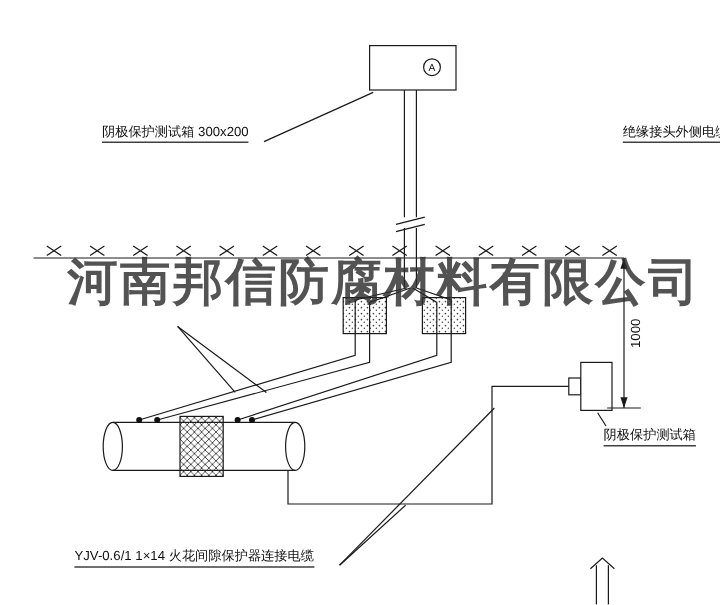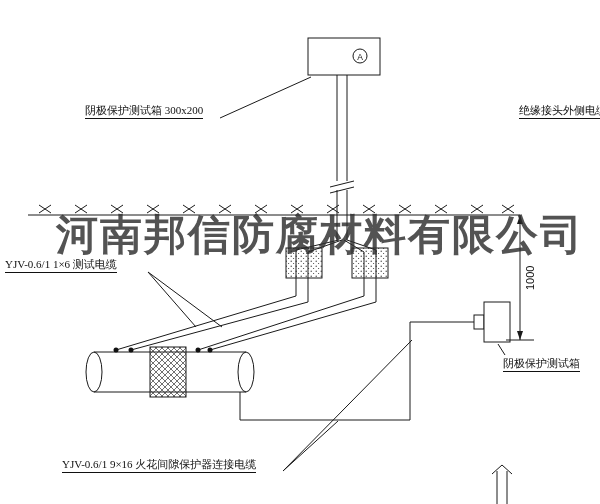--- a/index.html
+++ b/index.html
@@ -5,21 +5,21 @@
   html,body{margin:0;padding:0;background:#fff;}
   .page{
     position:relative;width:600px;height:504px;background:#ffffff;
     overflow:hidden;font-family:"Liberation Sans","DejaVu Sans",sans-serif;
   }
   svg{position:absolute;left:0;top:0;}
   .lbl{
     position:absolute;font-size:11px;color:#111;white-space:nowrap;
     line-height:1.2;z-index:3;
   }
-  .u{border-bottom:1px solid #111;padding-bottom:1px;font-family:Liberation Serif, serif;}
+  .u{border-bottom:1px solid #111;padding-bottom:1px;}
   .watermark{
     position:absolute;left:56px;top:207px;z-index:6;
     font-size:42px;font-weight:bold;letter-spacing:2px;white-space:nowrap;
     color:rgba(45,45,45,0.82);
     font-family:Liberation Sans, sans-serif;
   }
   .dim-vert{
     position:absolute;left:524px;top:290px;font-size:11px;color:#111;
     transform:rotate(-90deg);transform-origin:0 0;white-space:nowrap;z-index:3;
   }
@@ -133,23 +133,22 @@
       <path d="M492,474 L502,465 L512,474"></path>
       <line x1="497" y1="471" x2="497" y2="504"></line>
       <line x1="507" y1="471" x2="507" y2="504"></line>
     </g>
   </svg>
 
   <div class="lbl u" style="left:85px;top:104px;">阴极保护测试箱 300x200</div>
 
   <div class="lbl u" style="left:519px;top:104px;">绝缘接头外侧电缆</div>
 
-  <div class="lbl u" style="left:5px;top:258px;">YJV-0.6/1 1×6  测试电缆</div>
 
   <div class="lbl u" style="left:503px;top:357px;">阴极保护测试箱</div>
 
-  <div class="lbl u" style="left:62px;top:458px;">YJV-0.6/1 9×16  火花间隙保护器连接电缆</div>
+  <div class="lbl u" style="left:62px;top:458px;">YJV-0.6/1 1×14  火花间隙保护器连接电缆</div>
 
   <div class="dim-vert">1000</div>
 
   <div class="watermark">河南邦信防腐材料有限公司</div>
 
 </div>
 
 </body></html>

